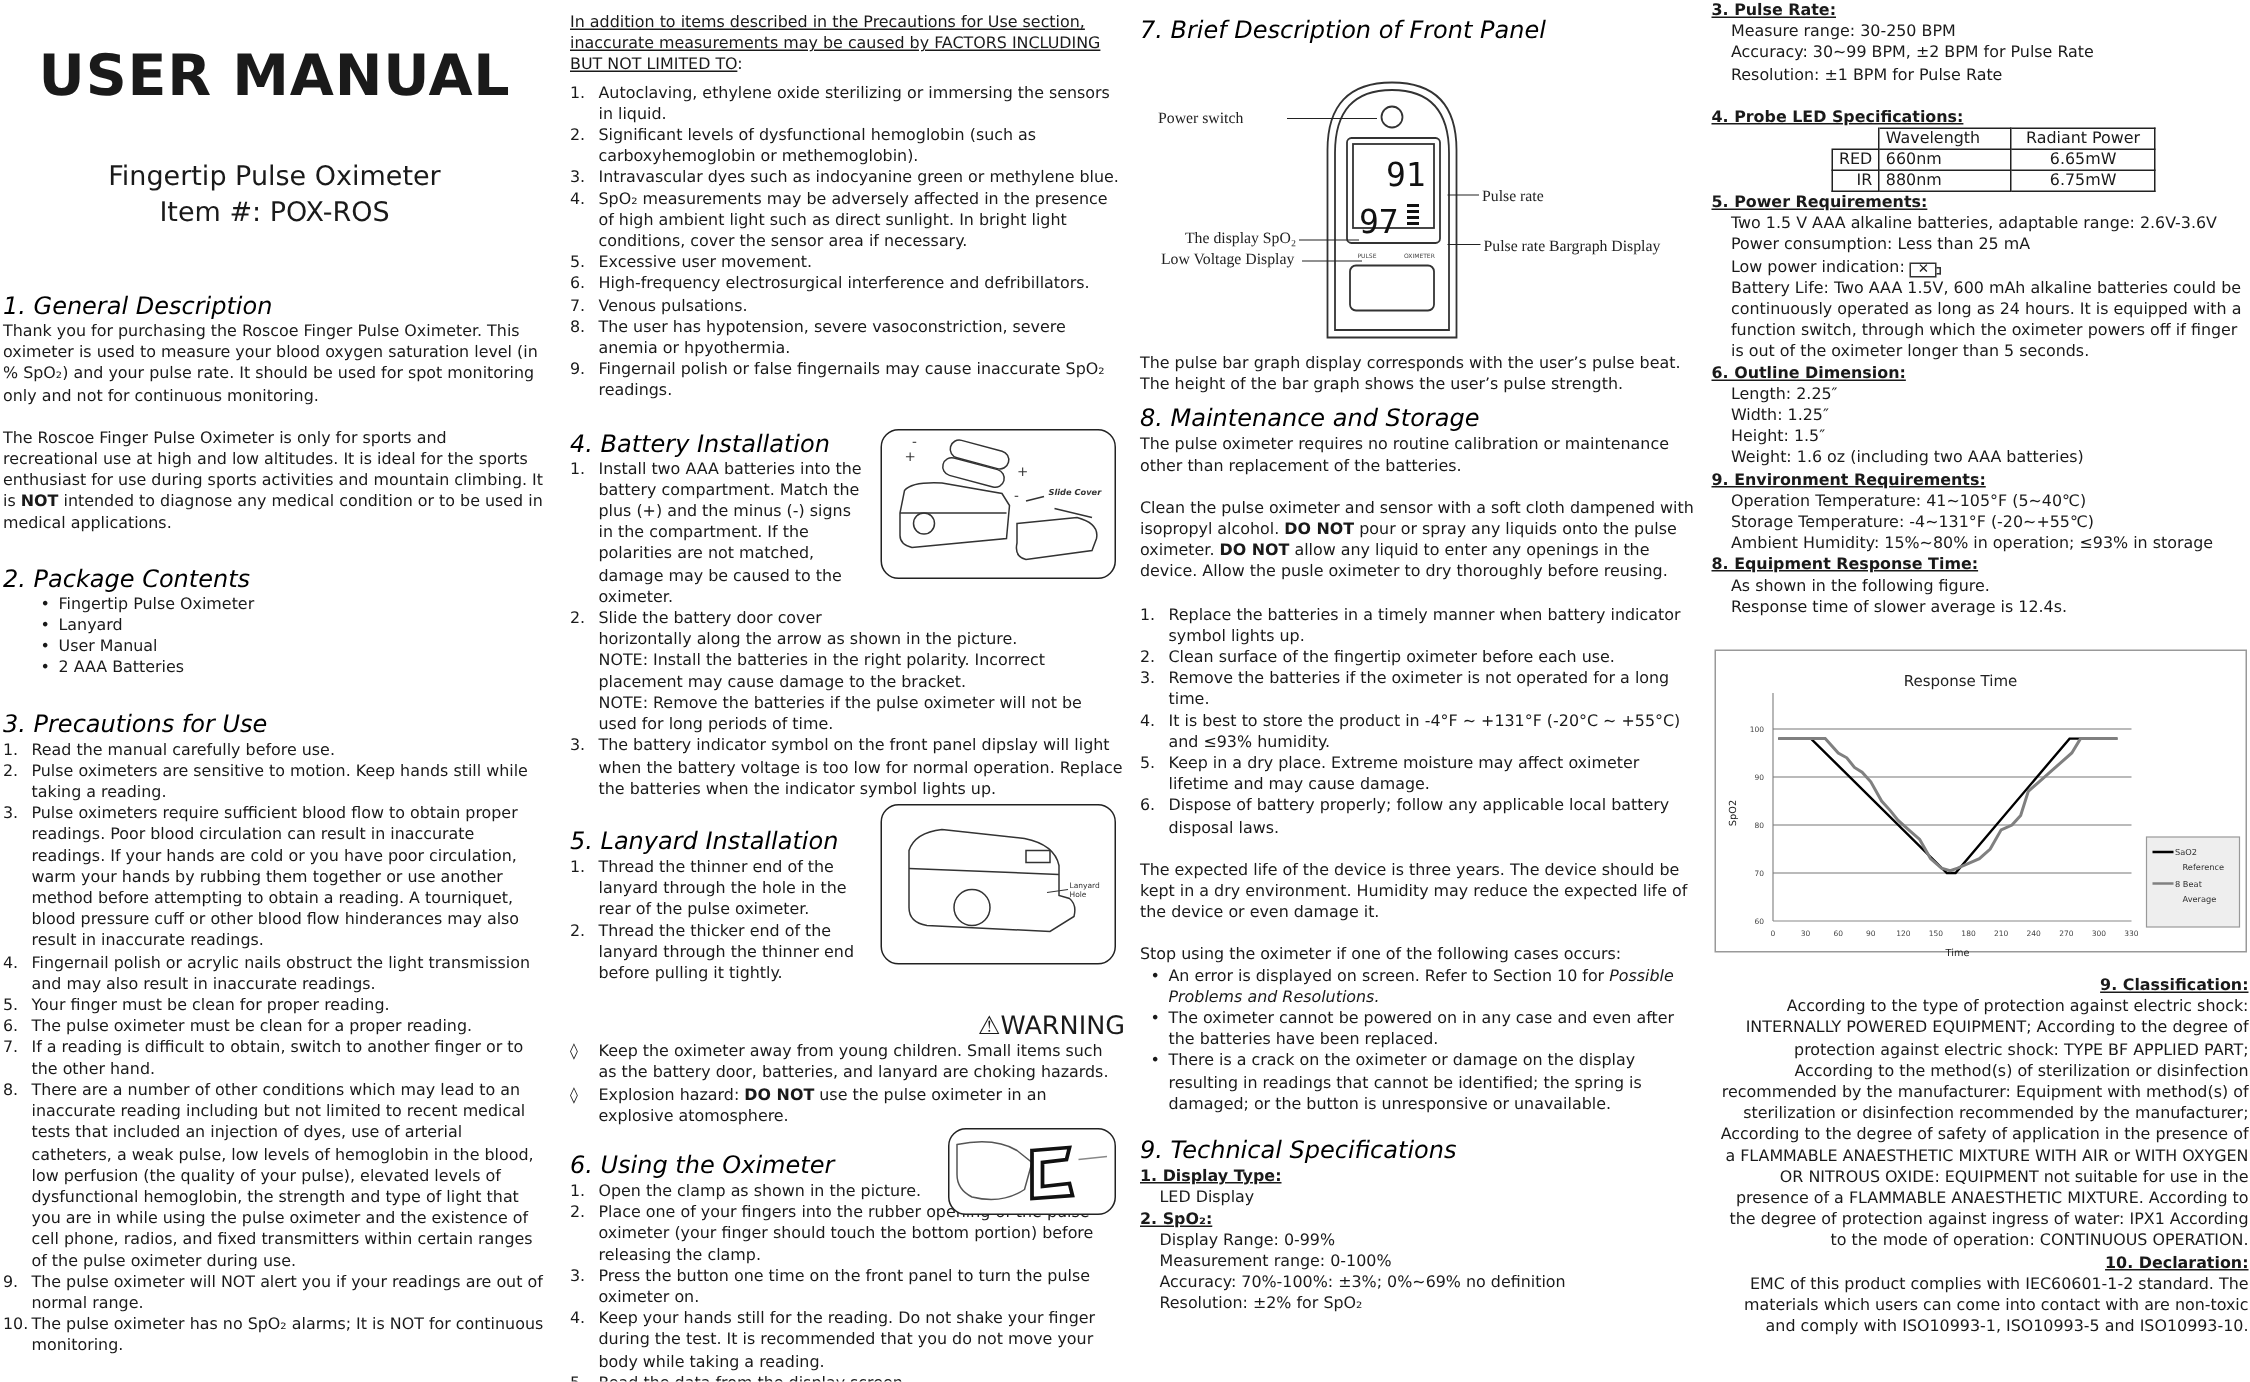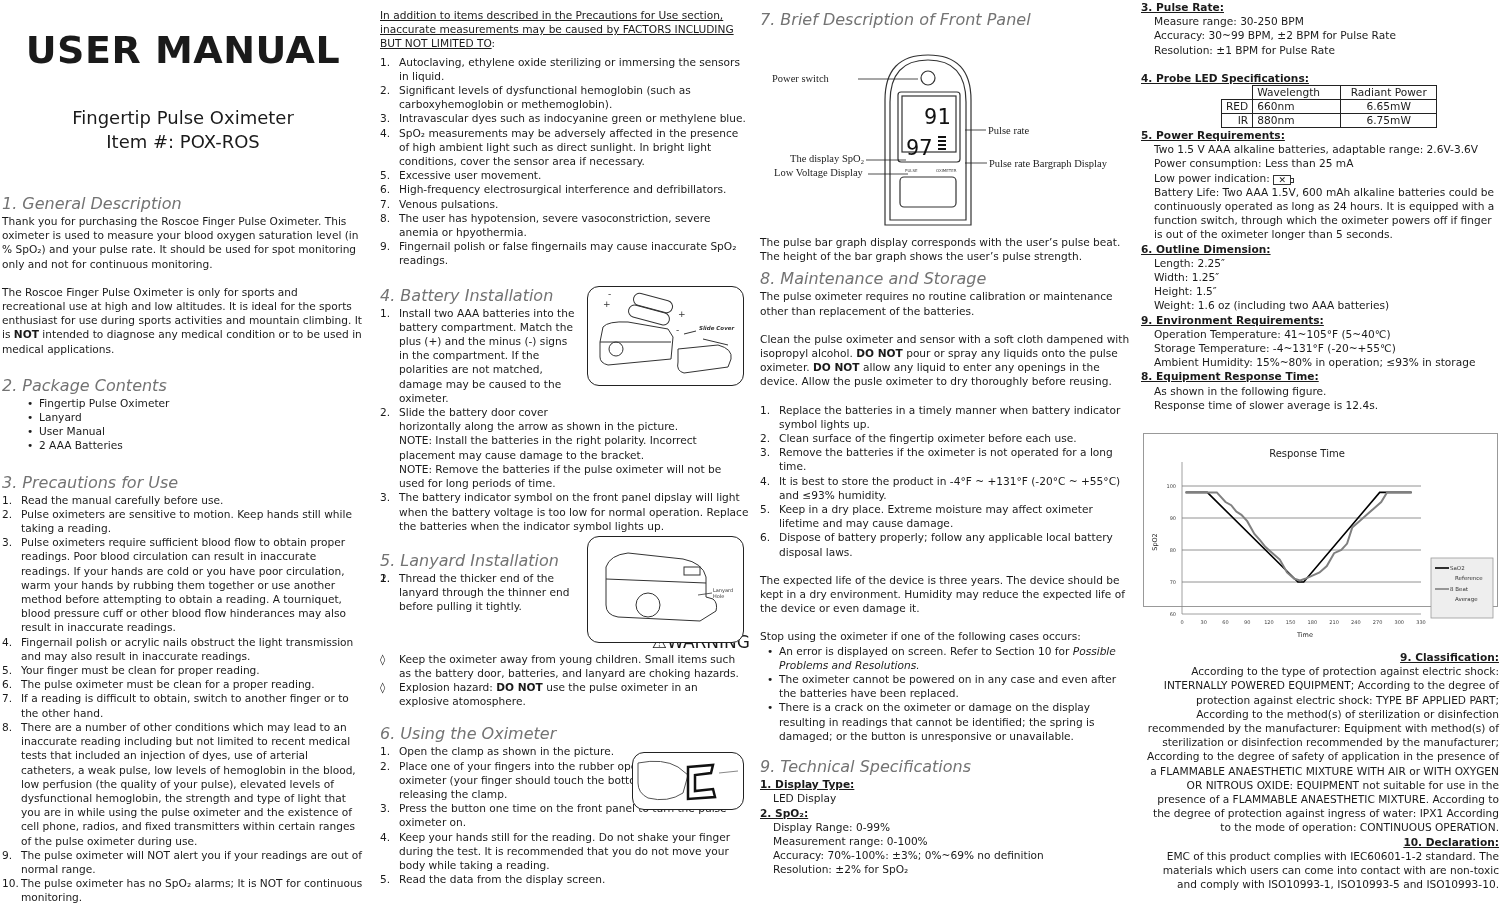--- a/index.html
+++ b/index.html
@@ -5,37 +5,37 @@
   * { box-sizing: border-box; margin: 0; padding: 0; }
   html, body { width: 1500px; height: 921px; background: #fff; overflow: hidden; }
   body { font-family: "DejaVu Sans", sans-serif; color: #1a1a1a; font-size: 10.6px; line-height: 14.2px; position: relative; }
   .col { position: absolute; top: 0; }
   #c1 { left: 2px; width: 362px; }
   #c2 { left: 380px; width: 370px; }
   #c3 { left: 760px; width: 370px; }
   #c4 { left: 1141px; width: 358px; }
   .title { font-size: 38px; line-height: 44px; font-weight: bold; letter-spacing: 0.5px; text-align: center; margin-top: 28px; }
   .subtitle { font-size: 18px; line-height: 24px; text-align: center; }
-  h2 { font-size: 16px; line-height: 20px; font-style: italic; font-weight: normal; color: #737373; }
+  h2 { font-size: 16px; line-height: 20px; font-style: italic; font-weight: normal; color: #000000; }
   p { margin: 0; }
   ol.num { list-style: none; }
   ol.num li { position: relative; padding-left: 19px; }
   ol.num li .n { position: absolute; left: 0; }
   ul.bul { list-style: none; }
   ul.bul li { position: relative; padding-left: 37px; }
   ul.bul li::before { content: "•"; position: absolute; left: 25px; }
   ul.bul2 li { position: relative; padding-left: 19px; }
   .u { text-decoration: underline; }
   b { font-weight: bold; }
   .fig { border: 1.5px solid #222; border-radius: 12px; background: #fff; position: absolute; }
   .spec-h { font-weight: bold; text-decoration: underline; }
   .spec-b { padding-left: 13px; }
   table.led { border-collapse: collapse; margin-left: 80px; font-size: 10.6px; line-height: 13px; }
   table.led td { border: 1px solid #222; padding: 0 4px; }
-  .chart-box { border: 1px solid #999; position: absolute; left: 1143px; top: 433px; width: 355px; height: 174px; background:#fff; }
+  .chart-box { border: 1px solid #999; position: absolute; left: 1143px; top: 433px; width: 355px; height: 202px; background:#fff; }
   .diamond { position: absolute; left: 0; }
 </style>
 </head>
 <body>
 
 <div id="c1" class="col">
   <div class="title">USER MANUAL</div>
   <div class="subtitle" style="margin-top:34px">Fingertip Pulse Oximeter</div>
   <div class="subtitle">Item #: POX-ROS</div>
 
@@ -82,21 +82,21 @@
 
   <h2 style="margin-top:18px">4. Battery Installation</h2>
   <ol class="num">
     <li style="width:200px"><span class="n">1.</span><span>Install two AAA batteries into the battery compartment. Match the plus (+) and the minus (-) signs in the compartment. If the polarities are not matched, damage may be caused to the oximeter.</span></li>
     <li><span class="n">2.</span><span>Slide the battery door cover</span><br><span>horizontally along the arrow as shown in the picture.</span><br><span>NOTE: Install the batteries in the right polarity. Incorrect placement may cause damage to the bracket.</span><br><span>NOTE: Remove the batteries if the pulse oximeter will not be used for long periods of time.</span></li>
     <li><span class="n">3.</span><span>The battery indicator symbol on the front panel dipslay will light when the battery voltage is too low for normal operation. Replace the batteries when the indicator symbol lights up.</span></li>
   </ol>
 
   <h2 style="margin-top:18px">5. Lanyard Installation</h2>
   <ol class="num" style="width:200px">
-    <li><span class="n">1.</span></li>
+    <li><span class="n">1.</span><span>Thread the thinner end of the lanyard through the hole in the rear of the pulse oximeter.</span></li>
     <li><span class="n">2.</span><span>Thread the thicker end of the lanyard through the thinner end before pulling it tightly.</span></li>
   </ol>
 
   <div style="margin-top:18px; font-size:17px; line-height:20px;text-align:right;">
     <span>⚠</span><span>WARNING</span>
   </div>
   <ul class="bul2" style="list-style:none">
     <li><span class="diamond">◊</span><span>Keep the oximeter away from young children. Small items such as the battery door, batteries, and lanyard are choking hazards.</span></li>
     <li><span class="diamond">◊</span><span>Explosion hazard: </span><b>DO NOT</b><span> use the pulse oximeter in an explosive atomosphere.</span></li>
   </ul>

